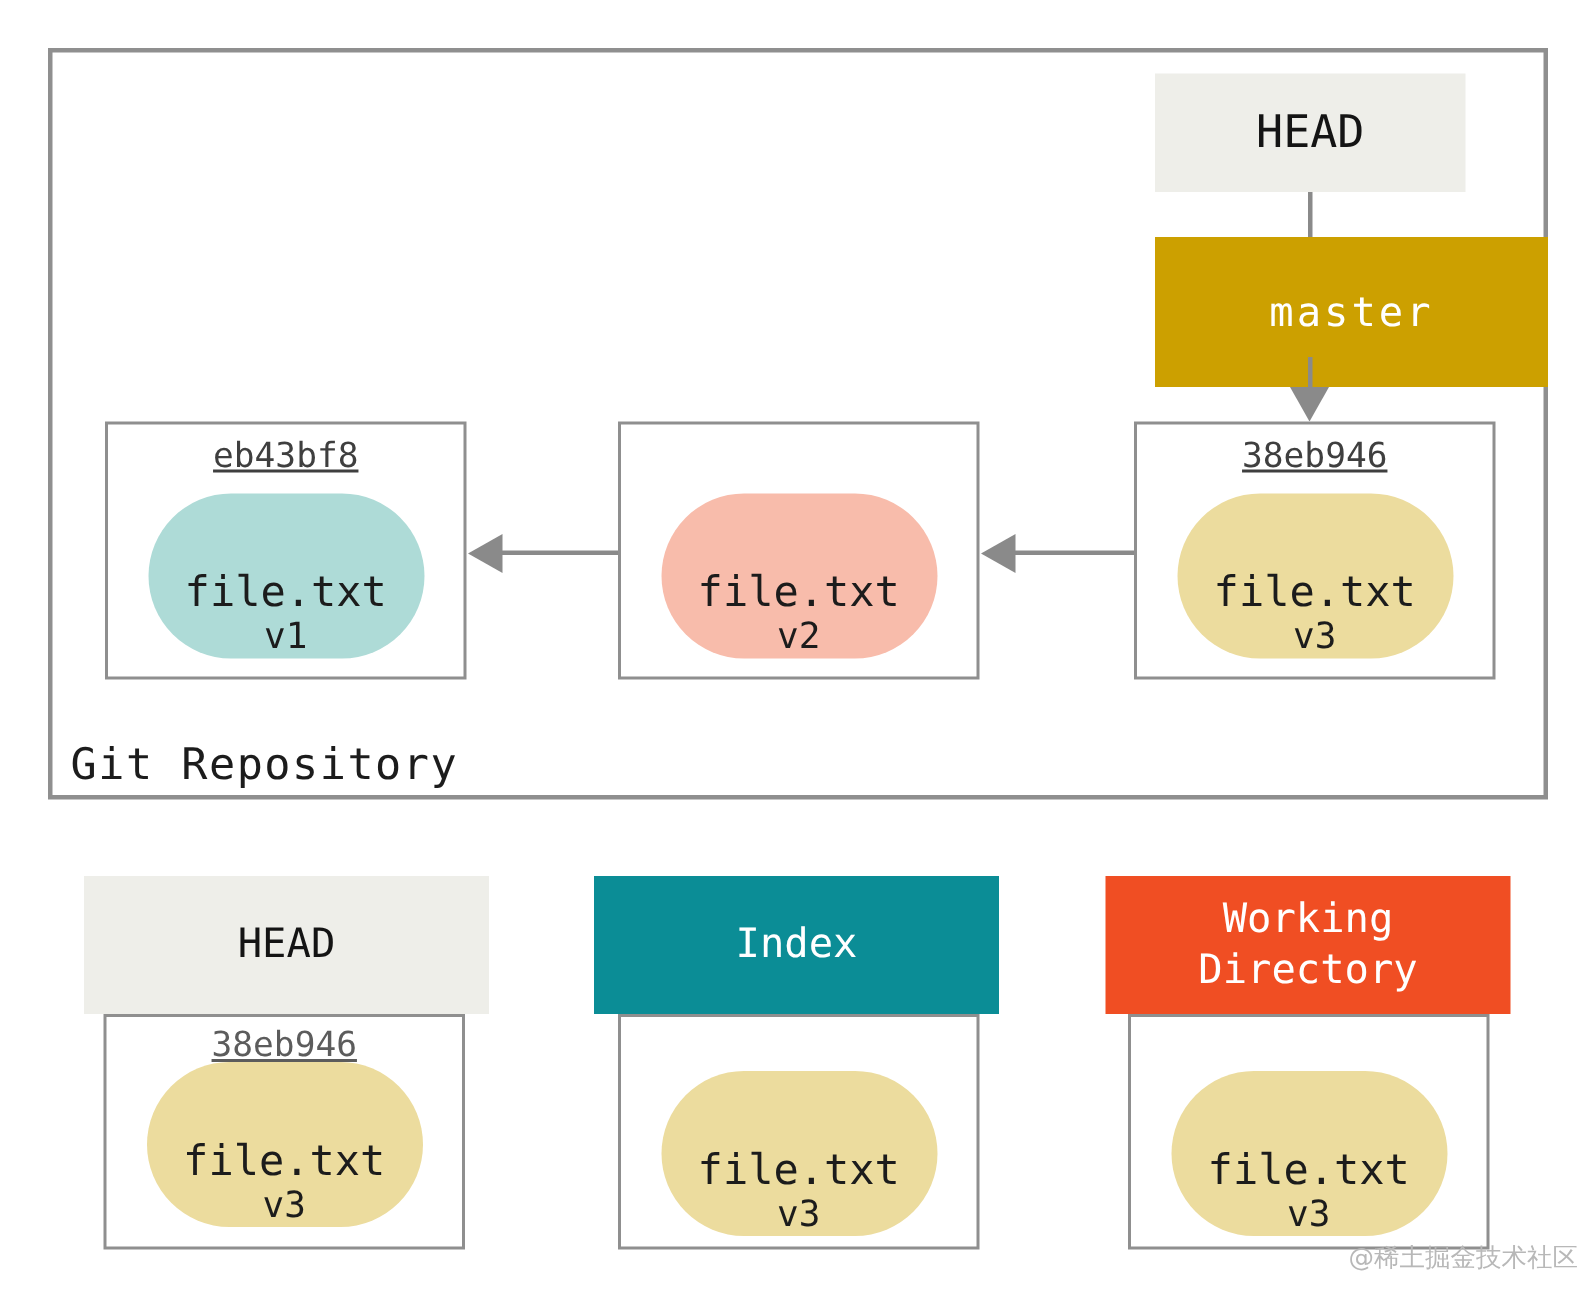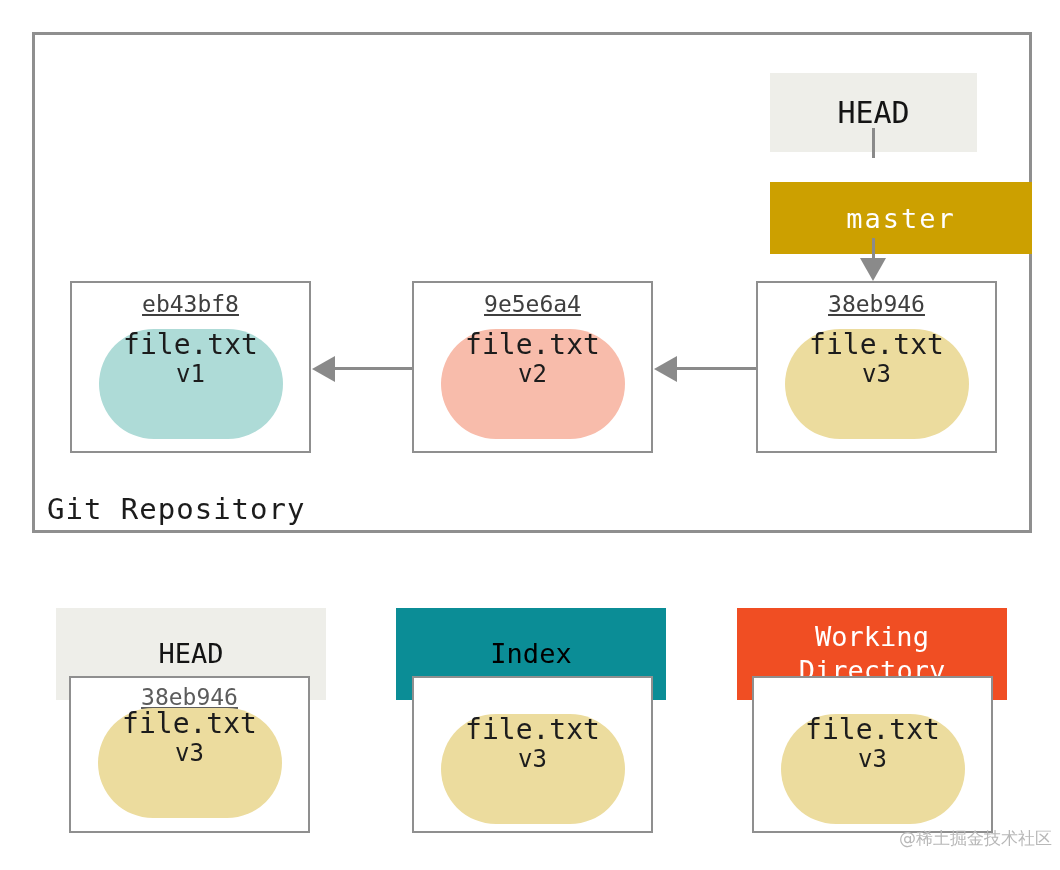--- a/index.html
+++ b/index.html
@@ -4,38 +4,38 @@
 <style>
   html,body { margin:0; padding:0; background:#ffffff; }
   .canvas {
     position:relative; width:1060px; height:870px; background:#ffffff;
     font-family:"DejaVu Sans Mono","Liberation Mono",monospace; overflow:hidden;
   }
   .box { position:absolute; box-sizing:border-box; }
   .repo-box { left:32px; top:32px; width:1000px; height:501px; border:3px solid #8f8f8f; background:#ffffff; }
   .repo-label { position:absolute; left:12px; bottom:4px; font-size:29px; color:#1c1c1c; letter-spacing:1px;text-align:right; }
 
-  .pointer-box { display:flex; align-items:center; justify-content:center; text-align:center;margin-top:24px; }
+  .pointer-box { display:flex; align-items:center; justify-content:center; text-align:center; }
   .head-top { left:770px; top:49px; width:207px; height:79px; font-size:30px; color:#141414; }
-  .master-box { left:770px; top:158px; width:262px; height:72px; font-size:27px; color:#ffffff; letter-spacing:2px;text-align:right; }
+  .master-box { left:770px; top:158px; width:262px; height:100px; font-size:27px; color:#ffffff; letter-spacing:2px;text-align:right; }
 
   .vline { position:absolute; width:3px; background:#8a8a8a; }
   .hline { position:absolute; height:3px; background:#8a8a8a; }
   .arrow-down { position:absolute; width:0; height:0;
     border-left:13px solid transparent; border-right:13px solid transparent; border-top:23px solid #8a8a8a; }
   .arrow-left { position:absolute; width:0; height:0;
     border-top:13px solid transparent; border-bottom:13px solid transparent; border-right:23px solid #8a8a8a; }
 
   .commit-box { top:281px; width:241px; height:172px; border:2px solid #8f8f8f; background:#ffffff; }
   .hash { margin-top:8px; text-align:center; font-size:23px; color:#3f3f3f;text-decoration:underline; }
   .hash-dim { color:#5c5c5c; margin-top:6px; }
   .blob {
     position:absolute; left:50%; transform:translateX(-50%);
     width:184px; height:110px; border-radius:55px;
-    display:flex; flex-direction:column; align-items:center; justify-content:flex-start;
+    display:flex; flex-direction:column; align-items:center; justify-content:flex-end;
     color:#1c1c1c;
   }
   .commit-box .blob { top:46px; }
   .content-box .blob { top:36px; }
   .blob .file { font-size:28px; line-height:1.15; }
   .blob .ver  { font-size:24px; line-height:1.15; }
 
   .area-header { top:584px; width:270px; height:92px; font-size:27px; line-height:1.25; }
   .area-header .hdr-label { width:220px; }
   .content-box { top:676px; width:241px; height:157px; border:2px solid #8f8f8f; background:#ffffff; }
@@ -67,21 +67,20 @@
 
   <div class="box commit-box" style="left:70px;">
     <div class="hash">eb43bf8</div>
     <div class="blob" style="background: rgb(174, 219, 215);">
       <span class="file">file.txt</span>
       <span class="ver">v1</span>
     </div>
   </div>
 
   <div class="box commit-box" style="left:412px;">
-    <div class="hash">9e5e6a4</div>
     <div class="blob" style="background: rgb(248, 188, 171);">
       <span class="file">file.txt</span>
       <span class="ver">v2</span>
     </div>
   </div>
 
   <div class="box commit-box" style="left:756px;">
     <div class="hash">38eb946</div>
     <div class="blob" style="background: rgb(236, 220, 158);">
       <span class="file">file.txt</span>
@@ -100,21 +99,21 @@
   </div>
   <div class="box content-box" style="left:69px;">
     <div class="hash hash-dim">38eb946</div>
     <div class="blob" style="top: 30px; background: rgb(236, 220, 158);">
       <span class="file">file.txt</span>
       <span class="ver">v3</span>
     </div>
   </div>
 
   <div class="box pointer-box area-header" style="left: 396px; background: rgb(11, 141, 150);">
-    <span class="hdr-label" style="color: #000000;">Index</span>
+    <span class="hdr-label" style="color: #ffffff;">Index</span>
   </div>
   <div class="box content-box" style="left:412px;">
     <div class="blob" style="background: rgb(236, 220, 158);">
       <span class="file">file.txt</span>
       <span class="ver">v3</span>
     </div>
   </div>
 
   <div class="box pointer-box area-header" style="left: 737px; background: rgb(240, 78, 35);">
     <span class="hdr-label" style="color: #ffffff;">Working Directory</span>

